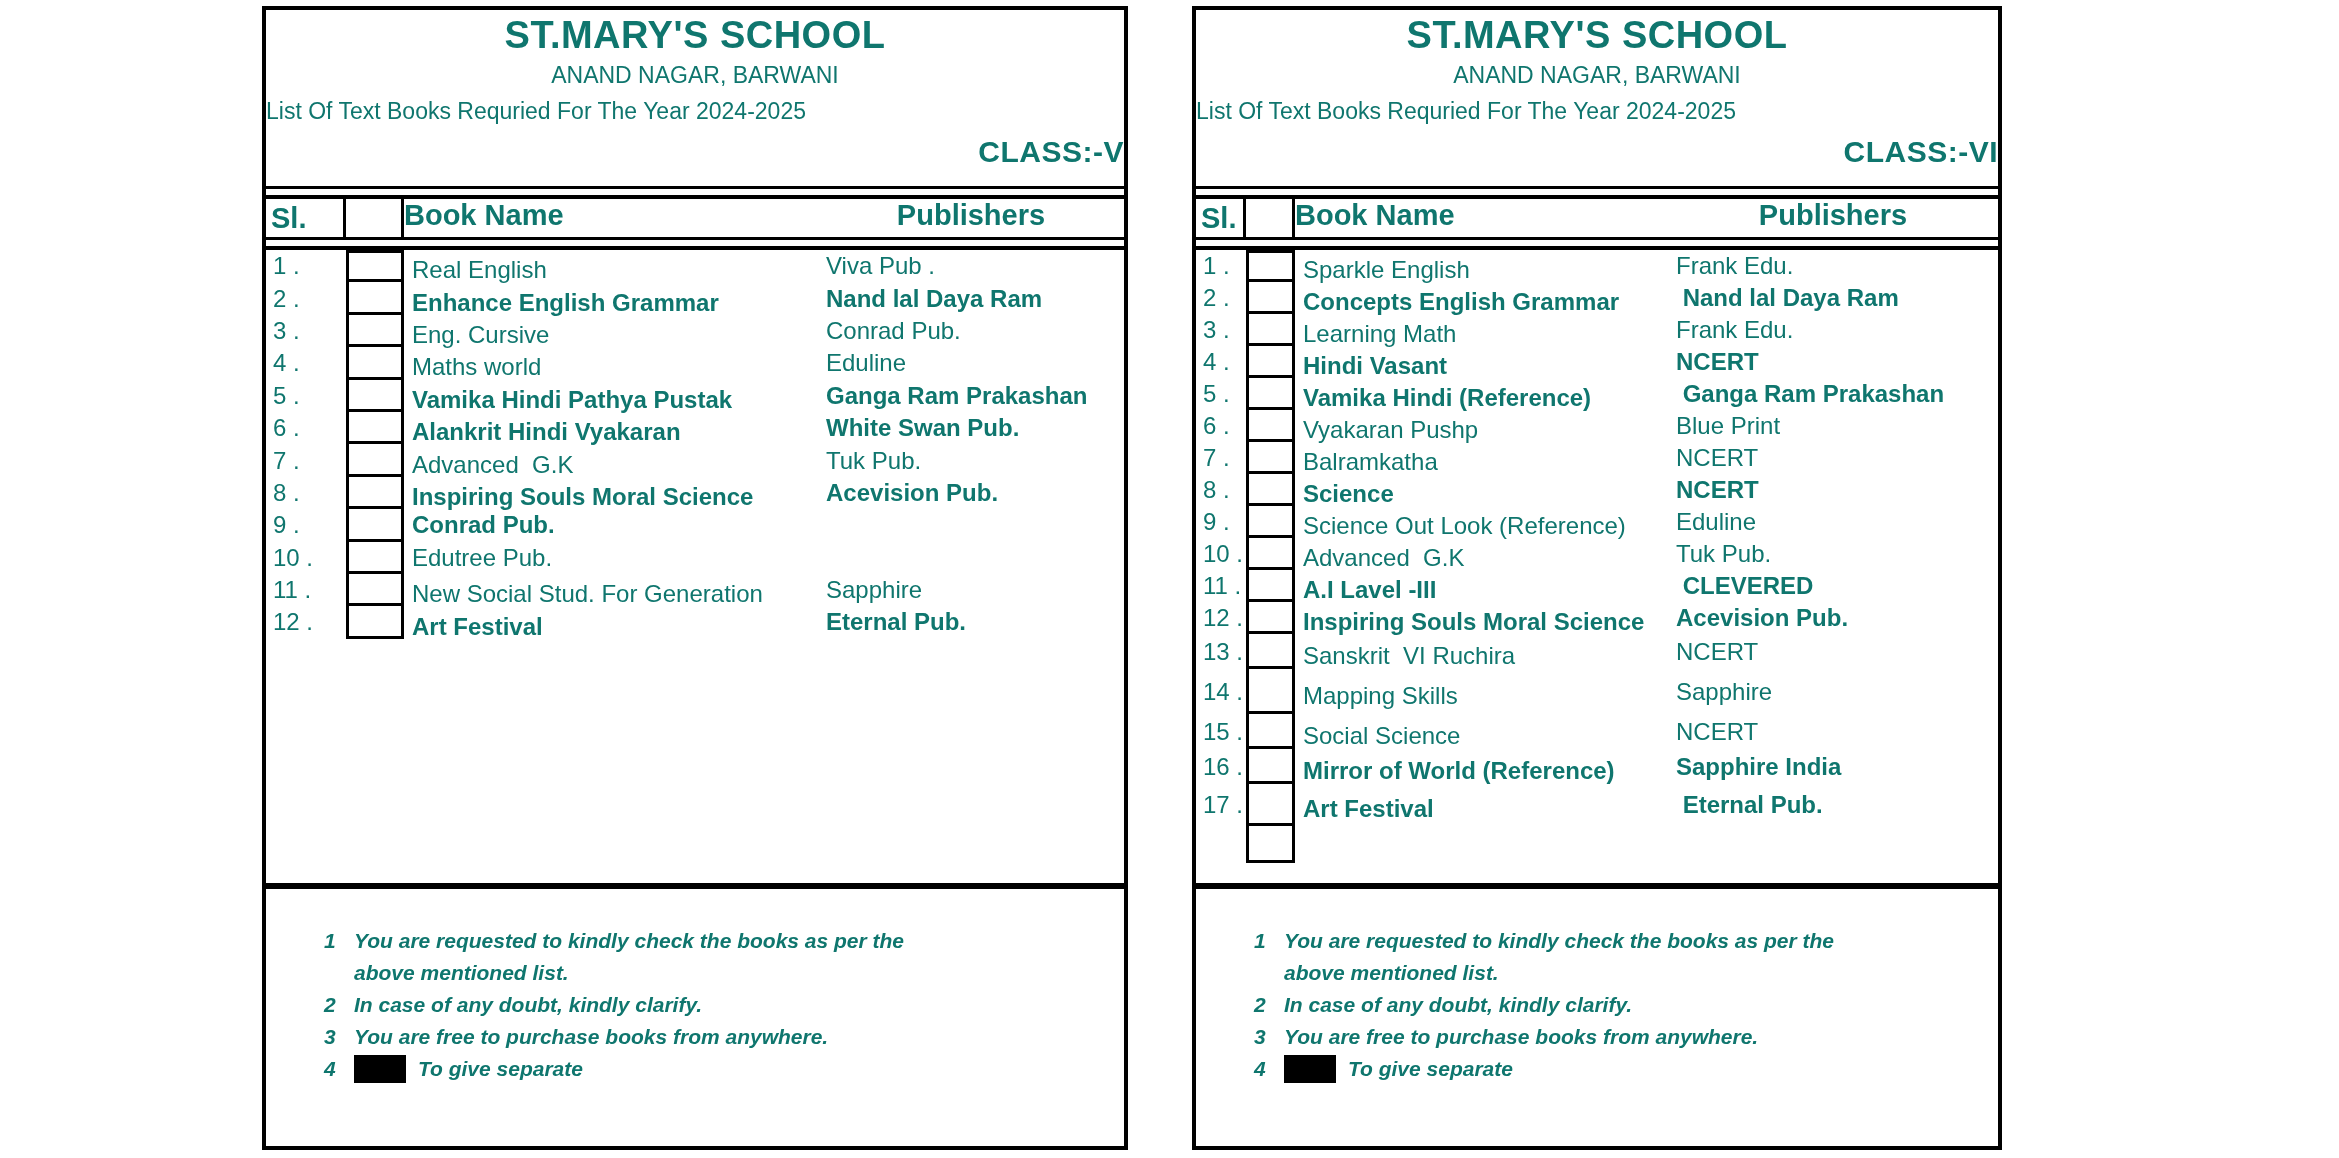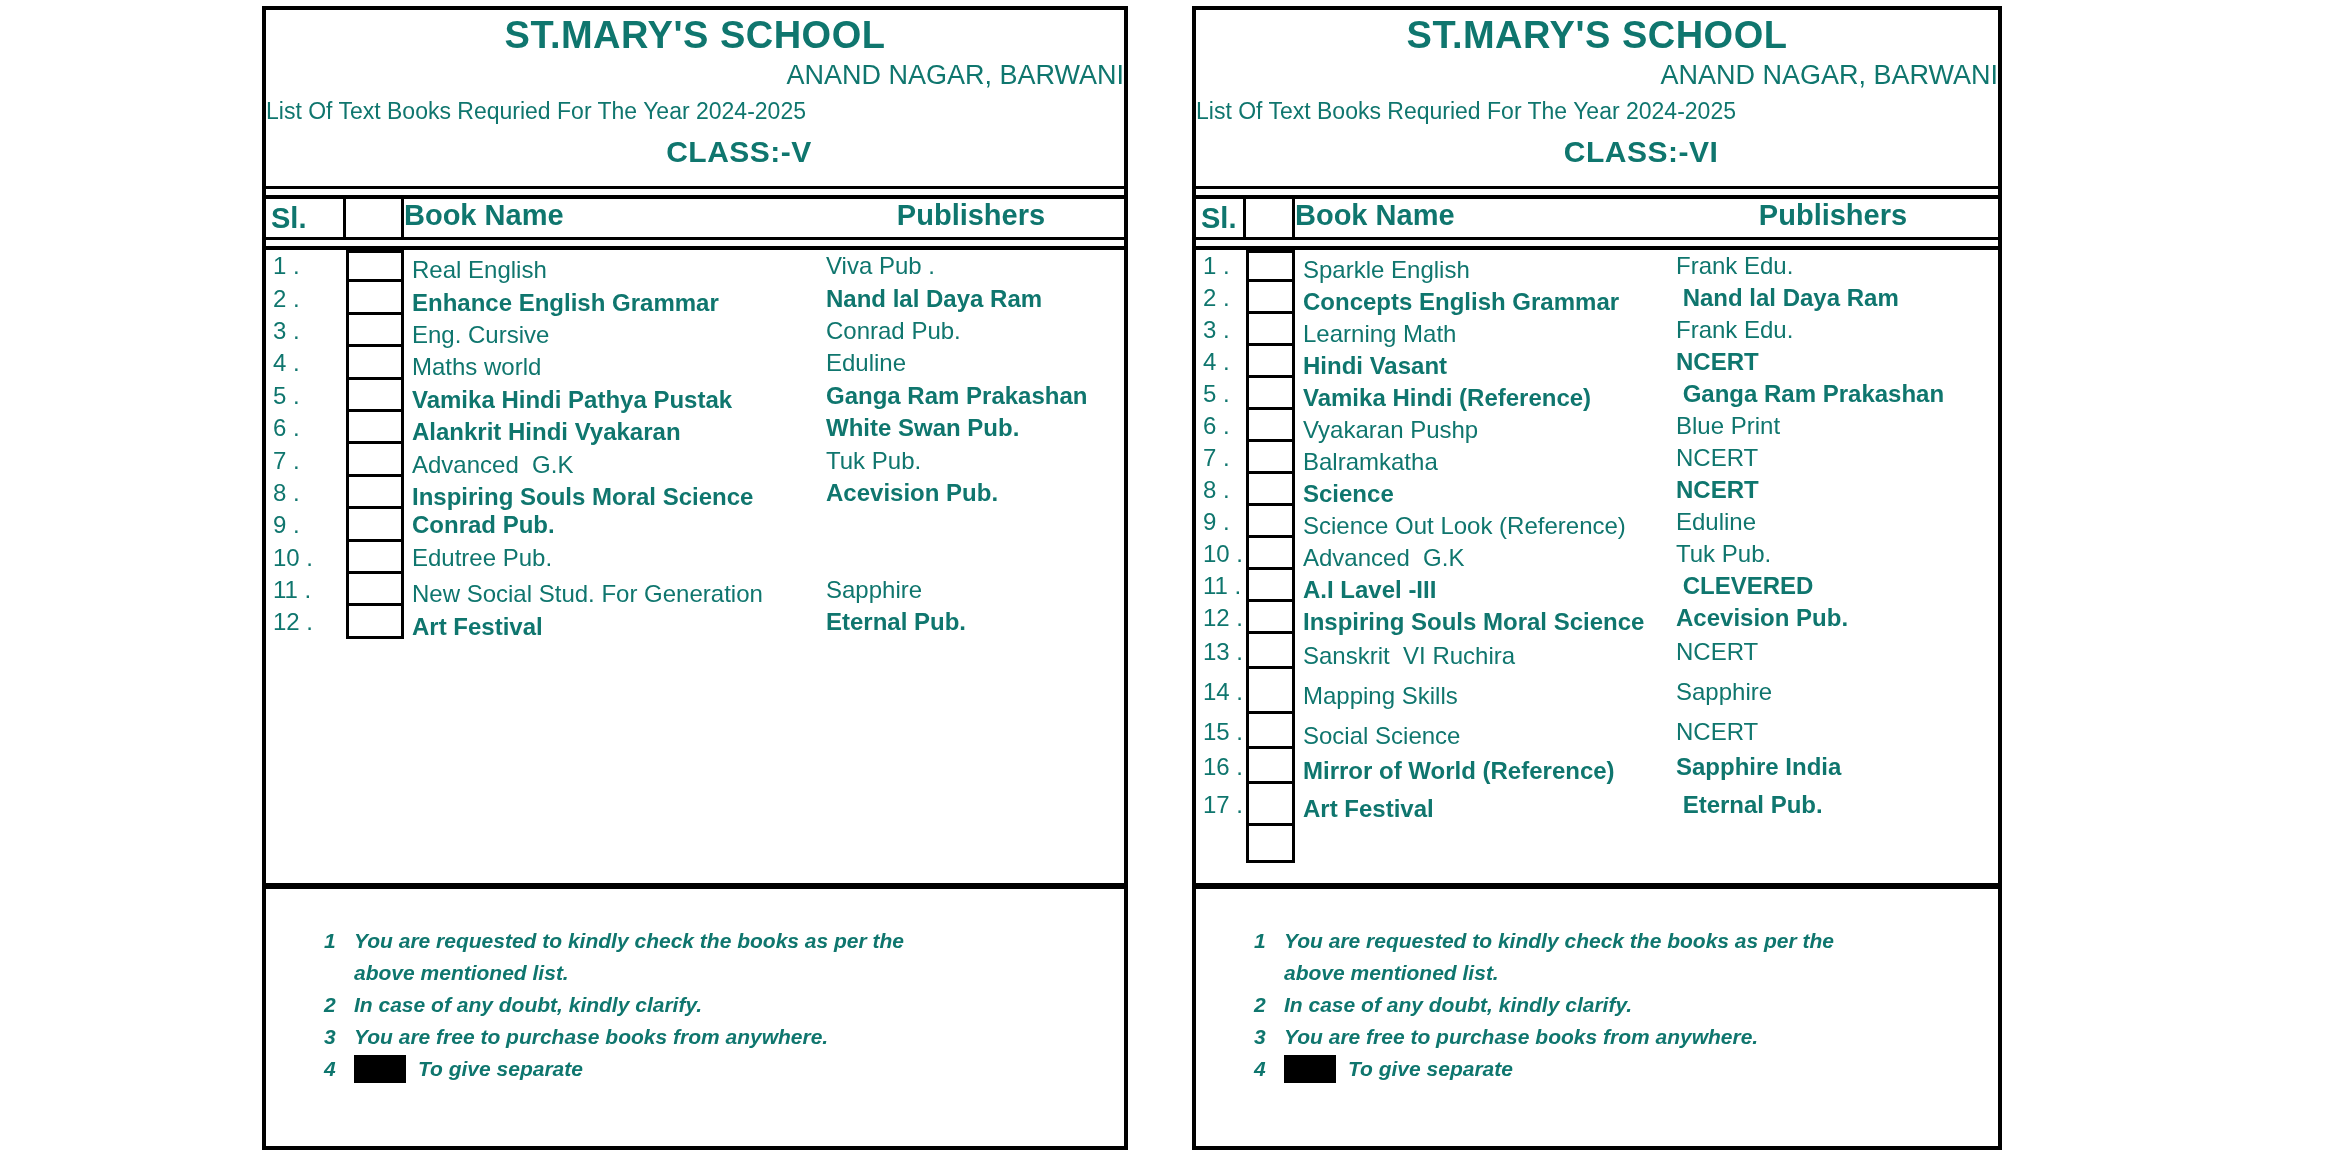--- a/index.html
+++ b/index.html
@@ -5,23 +5,23 @@
   html,body{margin:0;padding:0;background:#ffffff;}
   .page{position:relative;width:2339px;height:1158px;background:#ffffff;overflow:hidden;
         font-family:"Liberation Sans",sans-serif;color:#0f766e;}
   .panel{position:absolute;top:6px;height:1144px;border:4px solid #000;background:#fff;
          box-sizing:border-box;display:flex;flex-direction:column;}
   .panel-a{left:262px;width:866px;--sl:80px;--cb:58px;--pub:306px;}
   .panel-b{left:1192px;width:810px;--sl:50px;--cb:49px;--pub:330px;}
 
   .phead{height:176px;flex:0 0 auto;}
   .title{font-size:38px;font-weight:700;line-height:42px;text-align:center;margin-top:4px;letter-spacing:.5px;}
-  .subtitle{font-size:27px;line-height:27px;text-align:right;margin-top:6px;}
+  .subtitle{font-size:23px;line-height:27px;text-align:center;margin-top:6px;}
   .listtitle{font-size:23px;line-height:27px;text-align:left;margin-top:9px;}
-  .classline{font-size:30px;font-weight:700;line-height:34px;text-align:center;padding-left:88px;margin-top:10px;letter-spacing:.5px;}
+  .classline{font-size:30px;font-weight:700;line-height:34px;text-align:right;padding-left:88px;margin-top:10px;letter-spacing:.5px;}
 
   .rule-thin{height:3px;background:#000;flex:0 0 auto;}
   .gap6{height:6px;flex:0 0 auto;}
   .thead{flex:0 0 auto;display:flex;align-items:flex-start;height:38px;
          border-top:4px solid #000;border-bottom:3px solid #000;font-size:29px;font-weight:700;}
   .thead .h-sl{width:var(--sl);padding-left:5px;box-sizing:border-box;border-right:3px solid #000;height:100%;display:flex;align-items:center;}
   .thead .h-cb{width:var(--cb);box-sizing:border-box;border-right:3px solid #000;height:100%;}
   .thead .h-book{flex:1;}
   .thead .h-pub{width:var(--pub);text-align:center;}
   .rule4{height:4px;background:#000;flex:0 0 auto;}

